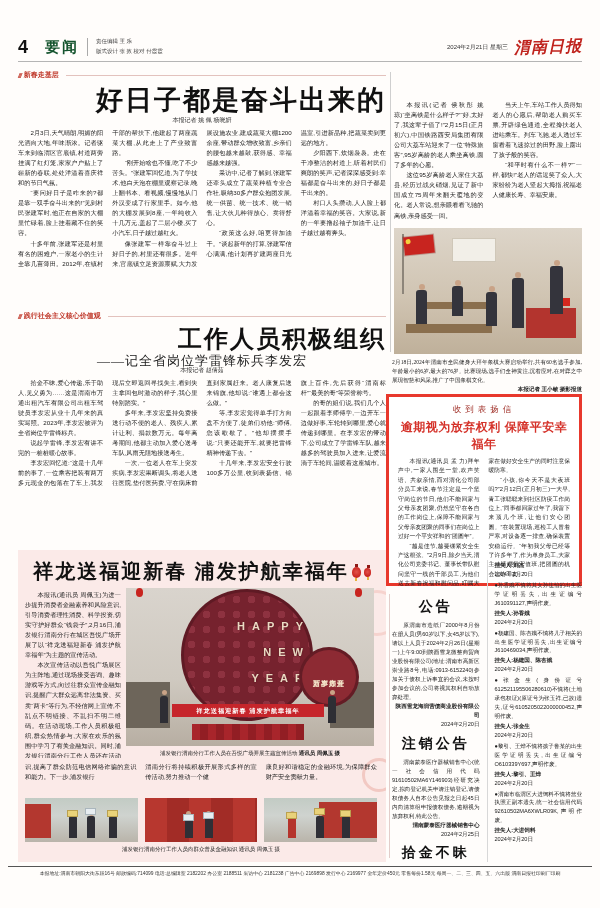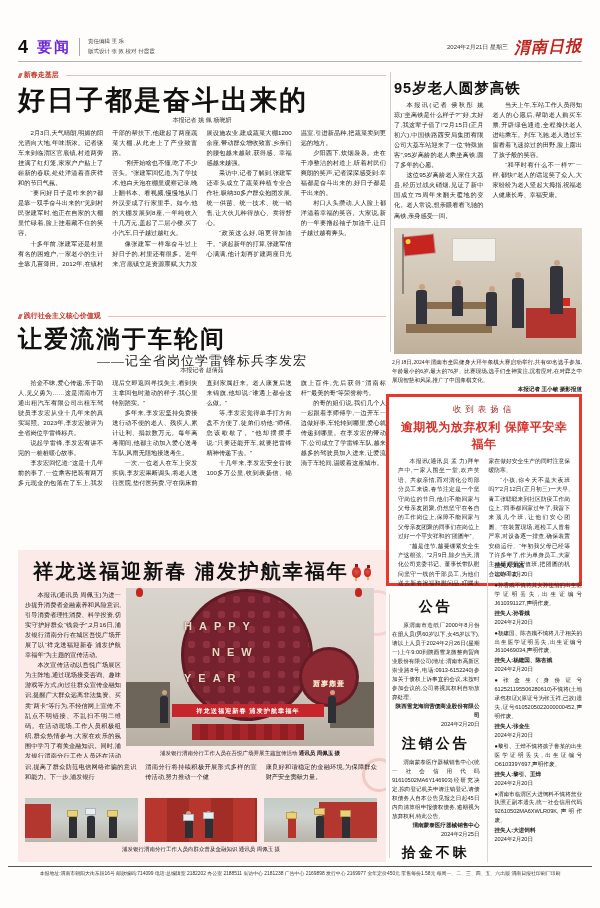--- a/index.html
+++ b/index.html
@@ -3,33 +3,33 @@
 <meta charset="utf-8">
 <style>
   * { margin:0; padding:0; box-sizing:border-box; }
   html,body { background:#e9e9e9; }
   body { font-family:"Liberation Sans", sans-serif; }
   .page { position:relative; width:600px; height:908px; background:#fffdfb; margin:0 auto; overflow:hidden; color:#1c1c1c; }
 
   
   .hdr { position:absolute; left:18px; top:34px; width:564px; height:26px; display:flex; align-items:center; }
   .hdr .pnum { font-size:18px; font-weight:900; color:#111; letter-spacing:1px; }
-  .hdr .sect { font-size:15px; font-weight:900; color:#6d28d9; margin-left:8px; letter-spacing:2px; }
+  .hdr .sect { font-size:15px; font-weight:900; color:#14532d; margin-left:16px; letter-spacing:2px; }
   .hdr .vline { width:1px; height:18px; background:#aaa; margin:0 8px; }
   .hdr .eds { font-size:5.5px; color:#444; line-height:1.8; }
   .hdr .right { margin-left:auto; display:flex; align-items:center; gap:6px; }
   .hdr .date { font-size:6px; color:#333; }
   .hdr .masthead { font-size:16px; font-weight:900; color:#c0241e; font-family:"Liberation Serif", serif; font-style:italic; transform:rotate(-2deg); letter-spacing:1px; }
   .hdr-rule { position:absolute; left:18px; top:61px; width:564px; height:1px; background:#b5b5b5; }
 
   
   .kicker { display:flex; align-items:center; gap:3px; color:#c0392b; font-weight:bold; font-size:7px; }
   .kicker .slashes { font-style:italic; font-weight:900; letter-spacing:-1px; }
   .kicker::after { content:""; flex:1; border-top:1px solid #e3c2bd; margin-left:4px; }
-  .headline { text-align:left; font-weight:900; color:#111; letter-spacing:2px; }
+  .headline { text-align:right; font-weight:900; color:#111; letter-spacing:2px; }
   .byline { text-align:center; font-size:6px; color:#333; }
   .bodytext { overflow:hidden; text-align:justify; }
   .bodytext p { text-indent:2em; line-height:1.62; }
   .cols4 { column-count:4; column-gap:9px; }
   .cols3 { column-count:3; column-gap:9px; }
   .cols2 { column-count:2; column-gap:9px; }
   .fs62 p { font-size:6.2px; }
   .fs58 p { font-size:5.8px; }
 
   
@@ -78,21 +78,21 @@
   .lantern::before { content:""; position:absolute; left:3px; top:-3px; width:3px; height:3px; background:#8e1a16; }
   .lantern::after { content:""; position:absolute; left:3.5px; bottom:-3px; width:2px; height:3px; background:#e6b33d; }
   .lantern.sm { width:7px; height:9px; }
   .f-textL { position:absolute; left:7px; top:40px; width:96px; height:168px; }
   .bigphoto { position:absolute; left:108px; top:38px; width:248px; height:158px; overflow:hidden; background:linear-gradient(180deg,#d9d4cd 0%,#cfc9c0 58%,#b7aea2 100%); }
   .bigphoto .store { position:absolute; bottom:18px; width:44px; height:46px; background:#6d655a; }
   .bigphoto .wheel { position:absolute; left:58px; top:4px; width:126px; height:126px; border-radius:50%;
       background-color:#76222e;
       background-image:radial-gradient(circle, #8e3240 34%, rgba(0,0,0,0) 36%);
       background-size:15px 15px; box-shadow:0 0 0 3px #5f1a24; }
-  .bigphoto .wheel .ln { position:absolute; width:100%; text-align:left; color:#ead9c2; font-weight:900; letter-spacing:7px; font-size:11px; text-shadow:0 0 2px #4c131c; }
+  .bigphoto .wheel .ln { position:absolute; width:100%; text-align:right; color:#ead9c2; font-weight:900; letter-spacing:7px; font-size:11px; text-shadow:0 0 2px #4c131c; }
   .bigphoto .drum { position:absolute; left:176px; top:62px; width:54px; height:54px; border-radius:50%; background:#8d2a33; box-shadow:0 0 0 3px #641c25; }
   .bigphoto .drum span { position:absolute; left:0; top:14px; width:100%; text-align:center; color:#f3e3c8; font-size:7px; font-weight:bold; line-height:1.7; letter-spacing:1px; }
   .bigphoto .hang { position:absolute; top:0; width:7px; height:9px; background:#c8241f; border-radius:50%/45%; }
   .bigphoto .banner { position:absolute; left:46px; top:116px; width:152px; height:13px; background:#c6252b; color:#fff; font-size:6.2px; font-weight:bold; text-align:center; line-height:13px; letter-spacing:1px; }
   .bigphoto .holder { position:absolute; width:8px; height:27px; background:#2e2e34; border-radius:3px 3px 0 0; top:108px; }
   .bigphoto .holder::before { content:""; position:absolute; left:1.5px; top:-6px; width:5px; height:5px; border-radius:50%; background:#c9a387; }
   .bigphoto .skirt { position:absolute; left:66px; top:136px; width:112px; height:16px; background:repeating-linear-gradient(90deg,#a8252b 0 8px,#921e24 8px 16px); }
   .f-capA { position:absolute; left:104px; top:200px; width:256px; text-align:center; font-size:5.5px; font-family:"Liberation Serif", serif; color:#222; }
   .f-capA b { font-weight:bold; }
   .f-rowB { position:absolute; left:7px; top:212px; width:352px; height:34px; }
@@ -158,21 +158,20 @@
     <p>“要问好日子是咋来的?都是靠一双手奋斗出来的!”见到村民张建军时,他正在自家的大棚里忙碌着,脸上挂着藏不住的笑容。</p>
     <p>十多年前,张建军还是村里有名的困难户,一家老小的生计全靠几亩薄田。2012年,在镇村干部的帮扶下,他建起了两座蔬菜大棚,从此走上了产业致富路。</p>
     <p>“刚开始啥也不懂,吃了不少苦头。”张建军回忆道,为了学技术,他白天泡在棚里观察记录,晚上翻书本、看视频,慢慢地从门外汉变成了行家里手。如今,他的大棚发展到8座,一年纯收入十几万元,盖起了二层小楼,买了小汽车,日子越过越红火。</p>
     <p>像张建军一样靠奋斗过上好日子的,村里还有很多。近年来,官底镇立足资源禀赋,大力发展设施农业,建成蔬菜大棚1200余座,带动群众增收致富,乡亲们的腰包越来越鼓,获得感、幸福感越来越强。</p>
     <p>采访中,记者了解到,张建军还牵头成立了蔬菜种植专业合作社,吸纳30多户群众抱团发展,统一供苗、统一技术、统一销售,让大伙儿种得放心、卖得舒心。</p>
     <p>“政策这么好,咱更得加油干。”谈起新年的打算,张建军信心满满,他计划再扩建两座日光温室,引进新品种,把蔬菜卖到更远的地方。</p>
     <p>夕阳西下,炊烟袅袅。走在干净整洁的村道上,听着村民们爽朗的笑声,记者深深感受到:幸福都是奋斗出来的,好日子都是干出来的。</p>
     <p>村口人头攒动,人人脸上都洋溢着幸福的笑容。大家说,新的一年要撸起袖子加油干,让日子越过越有奔头。</p>
   </div>
 
-  <div class="headline a2-title">95岁老人圆梦高铁</div>
   <div class="bodytext cols2 fs62 a2-body">
     <p>本报讯(记者 侯秋彤 姚 琼)“坐高铁是什么样子?”“好,太好了,我这辈子值了!”2月15日(正月初六),中国铁路西安局集团有限公司大荔车站迎来了一位“特殊旅客”,95岁高龄的老人乘坐高铁,圆了多年的心愿。</p>
     <p>这位95岁高龄老人家住大荔县,经历过战火硝烟,见证了新中国成立75周年来翻天覆地的变化。老人常说,想亲眼看看飞驰的高铁,亲身感受一回。</p>
     <p>当天上午,车站工作人员得知老人的心愿后,帮助老人购买车票,开辟绿色通道,全程搀扶老人进站乘车。列车飞驰,老人透过车窗看着飞速掠过的田野,脸上露出了孩子般的笑容。</p>
     <p>“和平时有什么不一样?”“一样,都快!”老人的话逗笑了众人,大家纷纷为老人竖起大拇指,祝福老人健康长寿、幸福安康。</p>
   </div>
 
   <div class="photo1">
     <div class="pole"></div>
     <div class="flag"></div>
@@ -199,21 +198,21 @@
       <p>“越是佳节,越要绷紧安全生产这根弦。”2月9日,除夕当天,渭化公司党委书记、董事长带队慰问坚守一线的干部员工,为他们送去新春祝福和慰问品,叮嘱大家在做好安全生产的同时注意保暖防寒。</p>
       <p>“小孩,你今天不是大夜班吗?”2月12日(正月初三)一大早,青工张聪聪来到社区防疫工作岗位上,“同事都回家过年了,我留下来顶几个班,让他们安心团圆。”在装置现场,巡检工人冒着严寒,对设备逐一排查,确保装置安稳运行。“年初我父母已经等了许多年了,作为单身员工,大家主动请缨留守值班,把团圆的机会让给工友。”</p>
 
     </div>
   </div>
 
   <div class="kicker a3-kicker">
       <span class="slashes">///</span>
       <span>践行社会主义核心价值观</span>
     </div>
-  <div class="headline a3-title">让爱流淌于车轮间</div>
+  <div class="headline a3-title">工作人员积极组织</div>
   <div class="a3-sub">——记全省岗位学雷锋标兵李发宏</div>
   <div class="byline a3-byline">本报记者  赵倩茹</div>
   <div class="bodytext cols4 fs62 a3-body">
     <p>拾金不昧,爱心传递,乐于助人,见义勇为……这是渭南市万通出租汽车有限公司出租车驾驶员李发宏从业十几年来的真实写照。2023年,李发宏被评为全省岗位学雷锋标兵。</p>
     <p>说起学雷锋,李发宏有讲不完的一桩桩暖心故事。</p>
     <p>李发宏回忆道:“这是十几年前的事了,一位乘客把装有两万多元现金的包落在了车上,我发现后立即返回寻找失主,看到失主拿回包时激动的样子,我心里特别踏实。”</p>
     <p>多年来,李发宏坚持免费接送行动不便的老人、残疾人,累计让利、捐款数万元。每年高考期间,他都主动加入爱心送考车队,风雨无阻地接送考生。</p>
     <p>一次,一位老人在车上突发疾病,李发宏果断调头,将老人送往医院,垫付医药费,守在病床前直到家属赶来。老人康复后送来锦旗,他却说:“谁遇上都会这么做。”</p>
     <p>等,李发宏觉得单手打方向盘不方便了,徒弟们劝他:“师傅,您该歇歇了。”他却摆摆手说:“只要还能开车,就要把雷锋精神传递下去。”</p>
     <p>十几年来,李发宏安全行驶100多万公里,收到表扬信、锦旗上百件,先后获得“渭南标杆”“最美的哥”等荣誉称号。</p>

